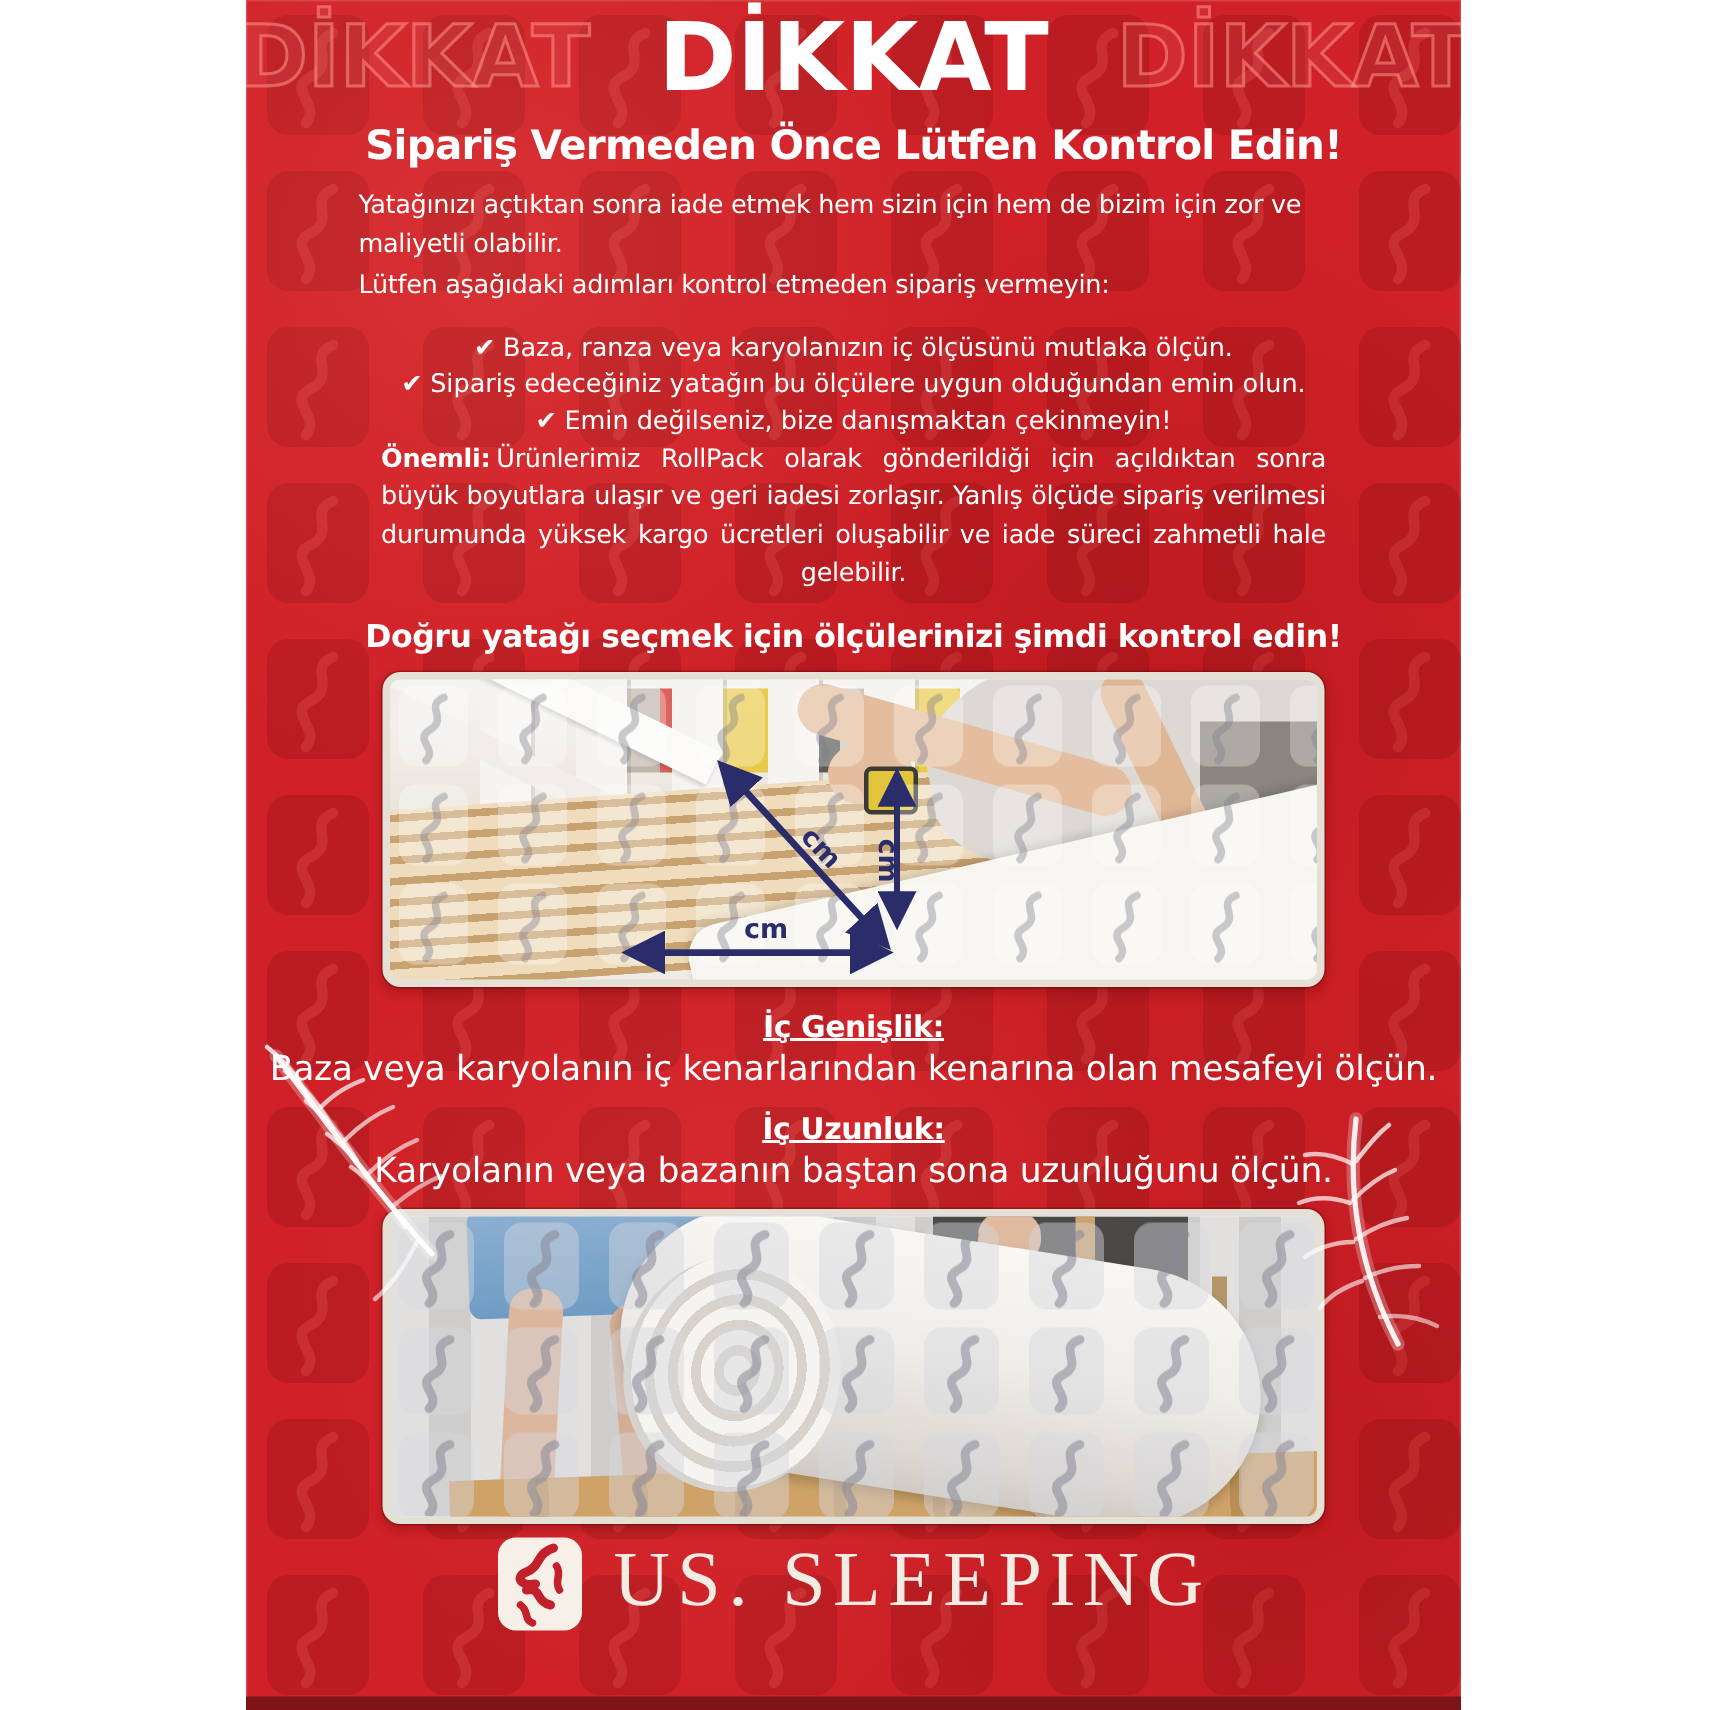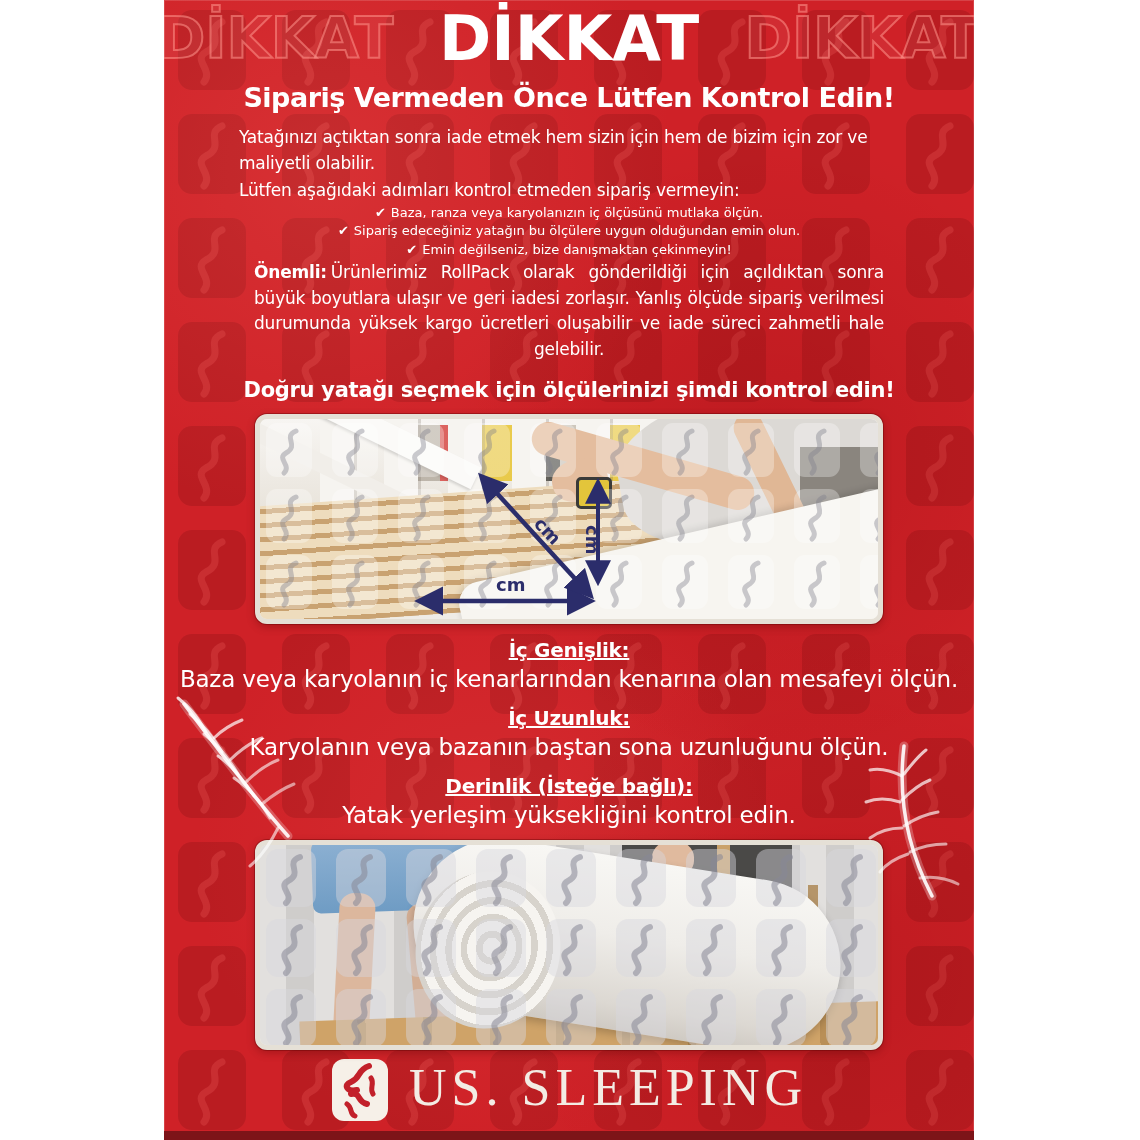--- a/index.html
+++ b/index.html
@@ -40,22 +40,22 @@
   .headline{
     margin:10px auto 0;text-align:center;color:#ffffff;
     font-size:27px;font-weight:bold;letter-spacing:-0.5px;
   }
   .intro{
     margin:12px auto 0;width:660px;text-align:left;color:#ffffff;
     font-size:17px;line-height:1.5;letter-spacing:-0.2px;
   }
   .intro .line2{display:block;margin-top:2px;}
   .checklist{
-    list-style:none;margin:0 auto 0;padding:0;text-align:center;
-    color:#ffffff;font-size:13px;line-height:1.45;
+    list-style:none;margin:16px auto 0;padding:0;text-align:center;
+    color:#ffffff;font-size:17px;line-height:1.45;
   }
   .checklist li{white-space:nowrap;}
   .checklist .check{font-weight:bold;margin-right:5px;}
   .important{
     margin:0 auto 0;width:630px;color:#ffffff;font-size:17px;
     line-height:1.5;text-align:justify;text-align-last:center;letter-spacing:-0.2px;
   }
   .important b{margin-right:4px;}
   .cta{
     margin:16px auto 0;text-align:center;color:#ffffff;
@@ -215,24 +215,20 @@
       </svg>
     </div>
 
     <div class="measure">
       <h3>İç Genişlik:</h3>
       <p>Baza veya karyolanın iç kenarlarından kenarına olan mesafeyi ölçün.</p>
     </div>
     <div class="measure">
       <h3>İç Uzunluk:</h3>
       <p>Karyolanın veya bazanın baştan sona uzunluğunu ölçün.</p>
-    </div>
-    <div class="measure">
-      <h3>Derinlik (İsteğe bağlı):</h3>
-      <p>Yatak yerleşim yüksekliğini kontrol edin.</p>
     </div>
 
     <div class="photo-frame">
       <div class="p2-bg"></div>
       <div class="p2-dark"></div>
       <div class="p2-post"></div>
       <div class="p2-post2"></div>
       <div class="p2-shorts"></div>
       <div class="p2-leg1"></div>
       <div class="p2-leg2"></div>

